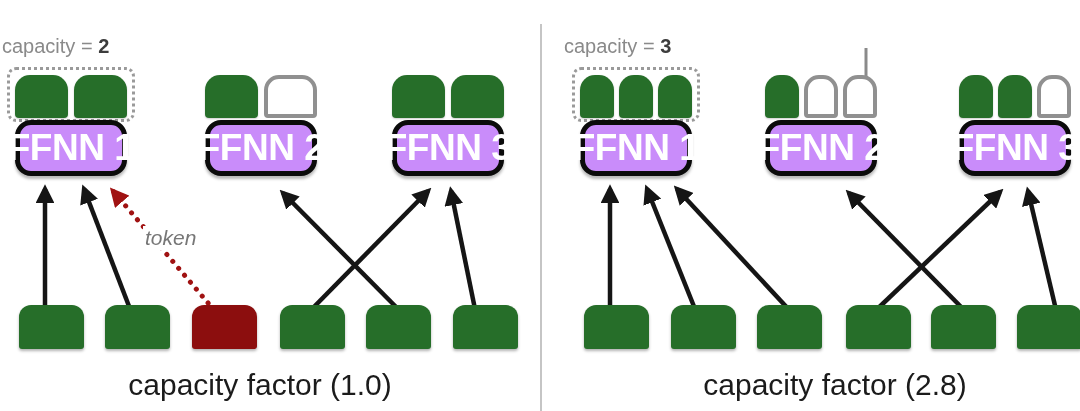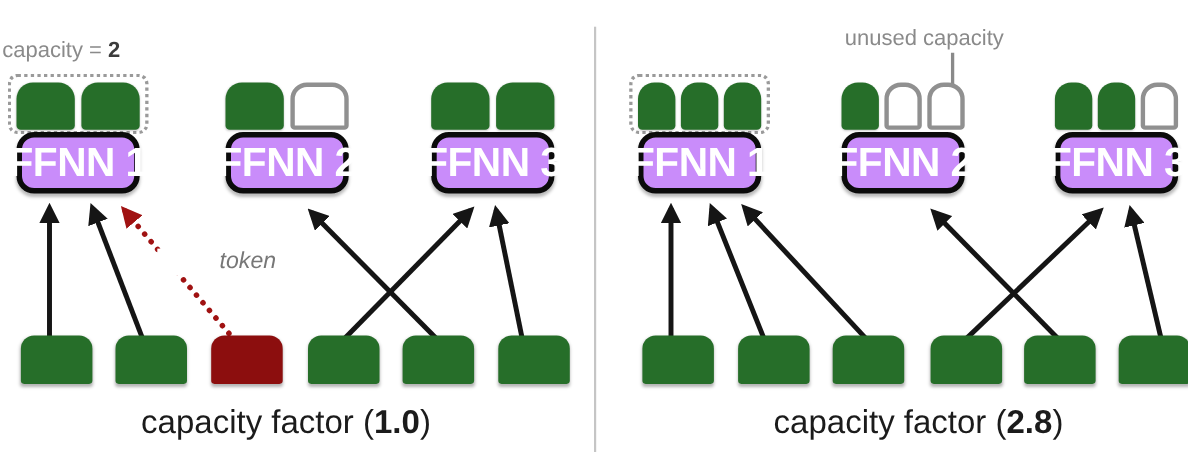--- a/index.html
+++ b/index.html
@@ -27,24 +27,24 @@
          border-radius:12px 12px 3px 3px;box-shadow:0 2px 3px rgba(0,0,0,0.3);}
   .token[data-state="overflow"]{background:#8c0e0e;}
 
   .cap-outline{position:absolute;width:128px;height:55px;border:3px dotted #9a9a9a;
                border-radius:9px;box-sizing:border-box;}
   .cap-label{position:absolute;font-size:20px;color:#8a8a8a;white-space:nowrap;}
   .cap-label b{color:#3c3c3c;font-weight:bold;}
   .unused-label{position:absolute;font-size:20px;color:#8a8a8a;white-space:nowrap;}
 
   .overflow-note{position:absolute;font-size:21px;font-style:italic;color:#777777;
-                 text-align:right;line-height:22px;background:#ffffff;padding:1px 2px;}
+                 text-align:left;line-height:22px;background:#ffffff;padding:1px 2px;}
 
   .caption{position:absolute;font-size:30px;color:#1b1b1b;text-align:center;white-space:nowrap;}
-  .caption b{font-weight:bold;}
+  .caption b{font-weight:normal;}
 </style>
 </head>
 <body>
 
 <div class="canvas">
 
   <svg class="arrows" width="1080" height="411" viewBox="0 0 1080 411">
     <defs>
       <marker id="ah" viewBox="0 0 10 10" refX="7.5" refY="5" markerWidth="4.2" markerHeight="4.2" orient="auto-start-reverse">
         <path d="M0,0 L10,5 L0,10 z" fill="#151515"></path>
@@ -110,21 +110,24 @@
   <div class="token" style="left:105px;top:281px;" data-state="routed"></div>
   <div class="token" style="left:192px;top:281px;" data-state="overflow"></div>
   <div class="token" style="left:280px;top:281px;" data-state="routed"></div>
   <div class="token" style="left:366px;top:281px;" data-state="routed"></div>
   <div class="token" style="left:453px;top:281px;" data-state="routed"></div>
 
   <div class="caption" style="left:0px;top:344px;width:520px;">
     <span>capacity factor (</span><b>1.0</b><span>)</span>
   </div>
 
-  <div class="unused-label" style="left:768px;top:0px;">unused capacity</div>
+  <div class="cap-label" style="left:564px;top:11px;">
+    <span>capacity =</span>
+    <b>3</b>
+  </div>
   <div class="cap-outline" style="left:572px;top:43px;"></div>
 
   <div class="slot-row r3" style="left:580px;top:51px;">
     <div class="slot" data-state="filled"></div>
     <div class="slot" data-state="filled"></div>
     <div class="slot" data-state="filled"></div>
   </div>
   <div class="slot-row r3" style="left:765px;top:51px;">
     <div class="slot" data-state="filled"></div>
     <div class="slot" data-state="empty"></div>

